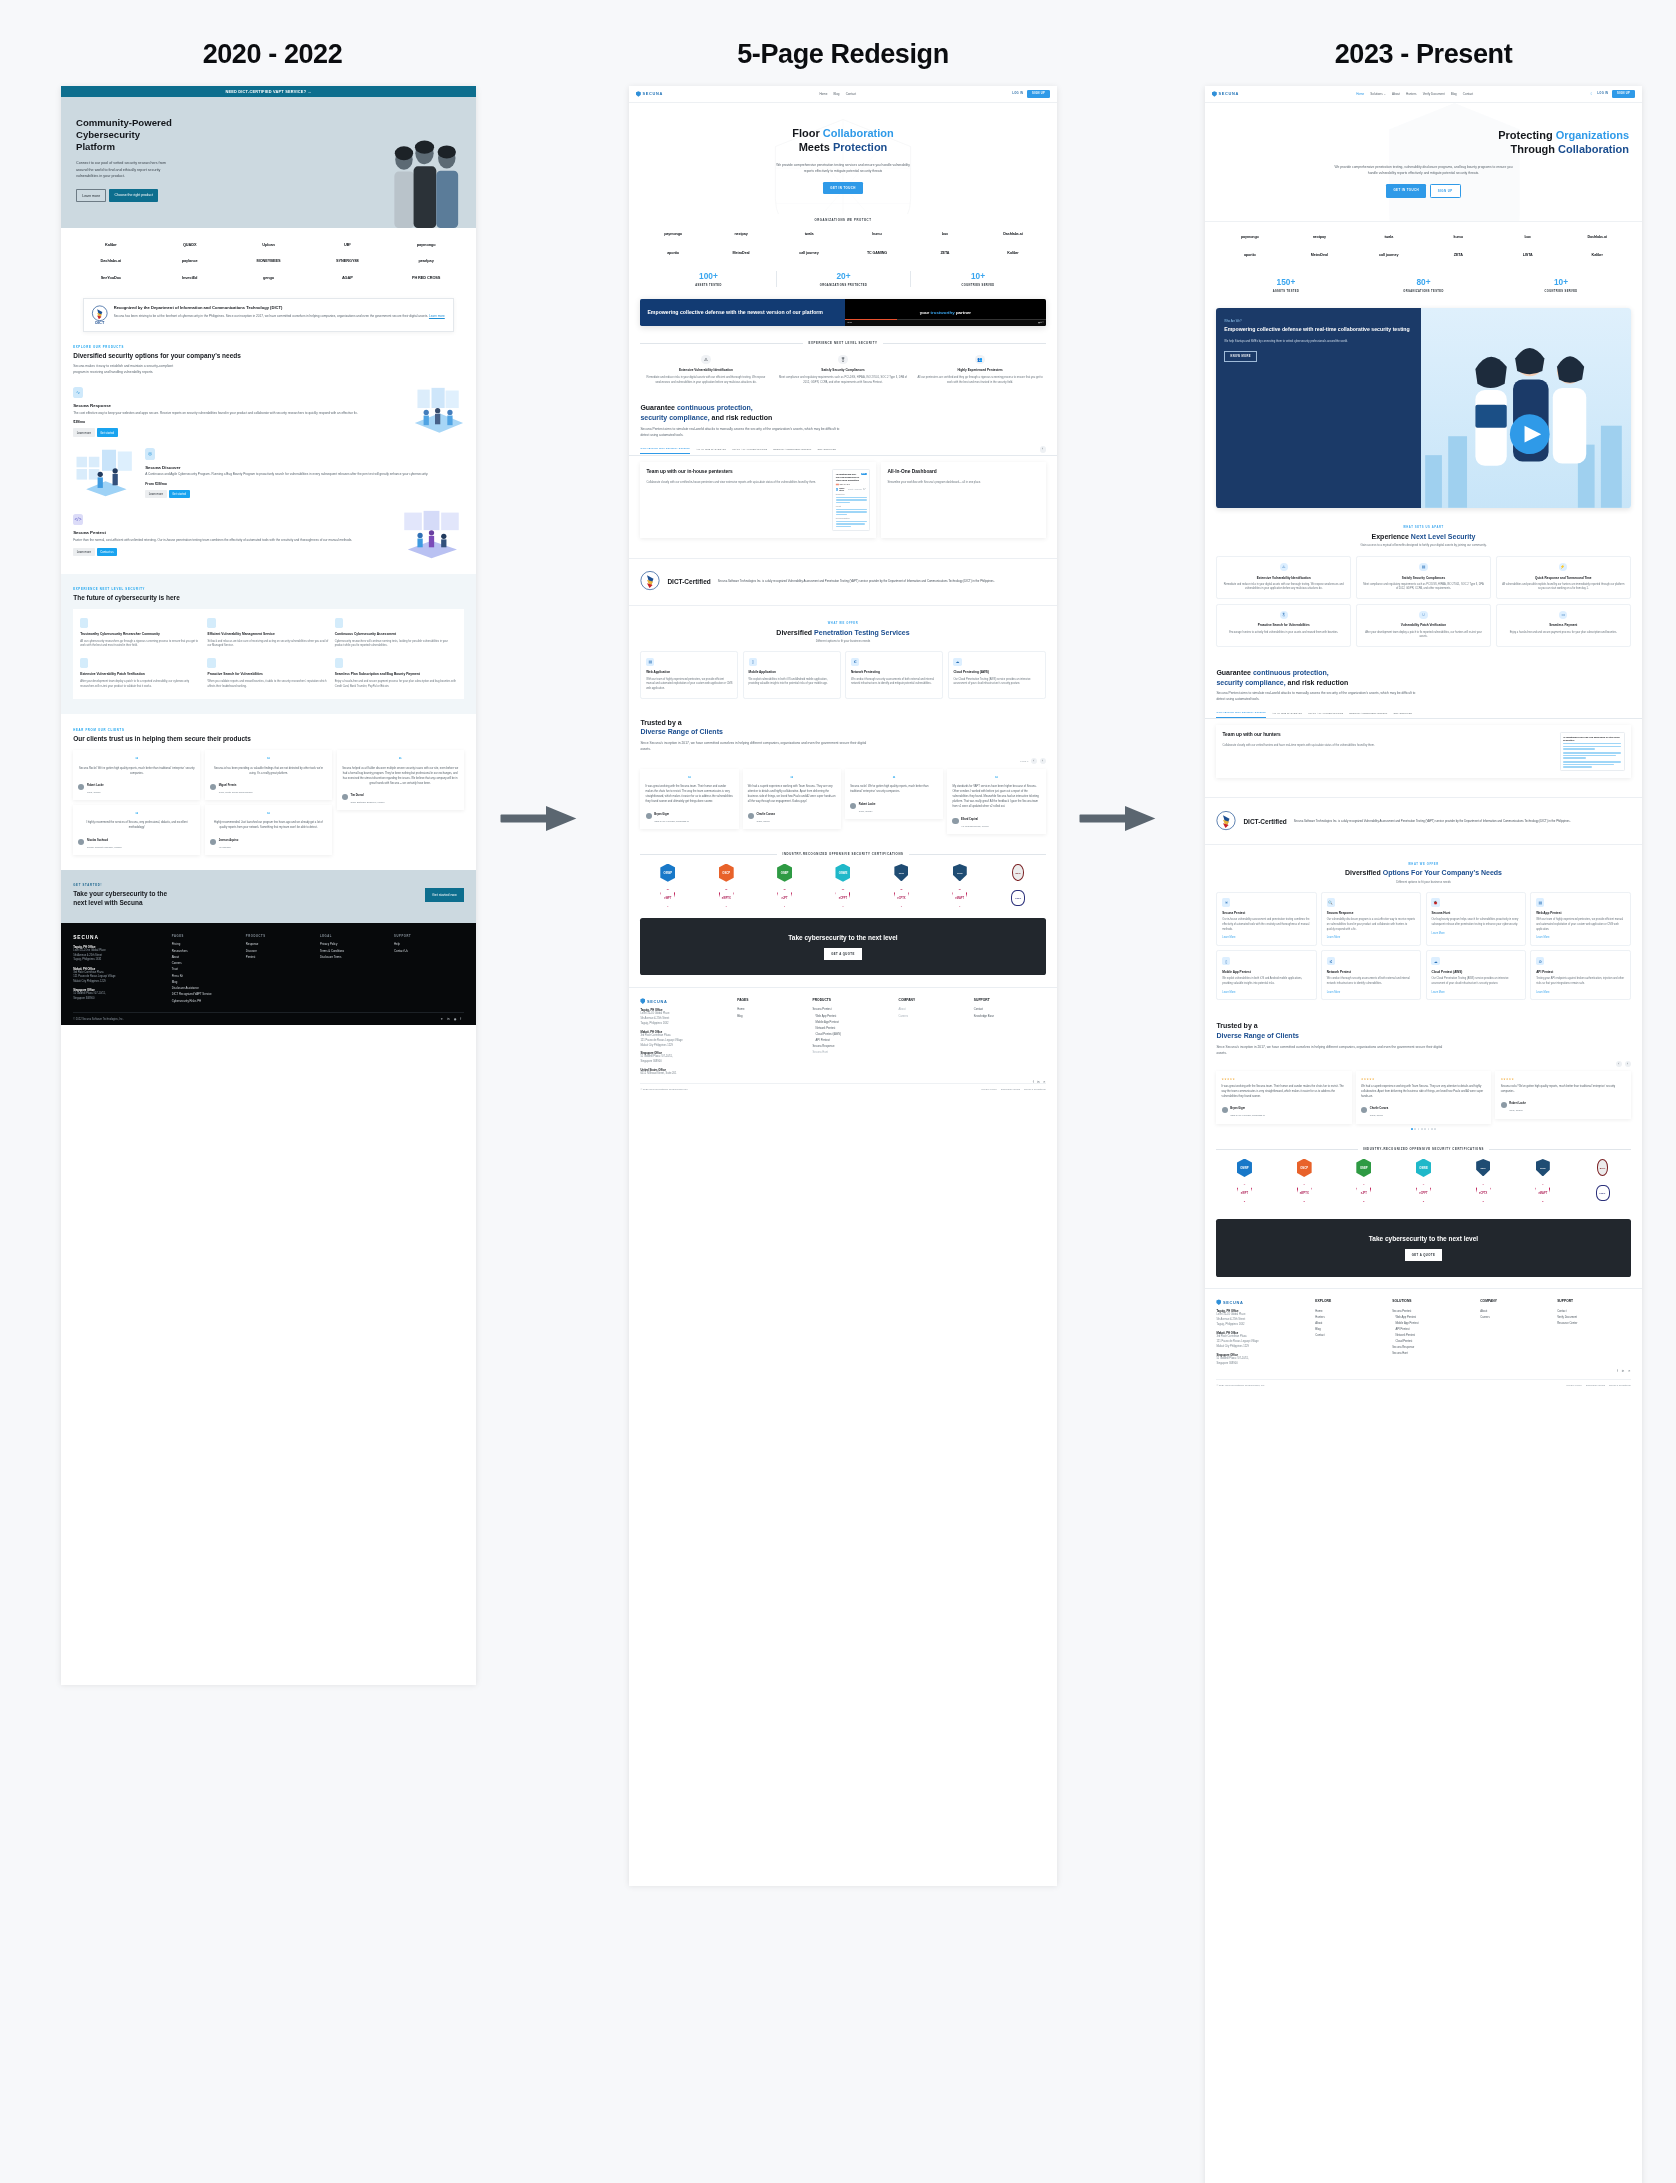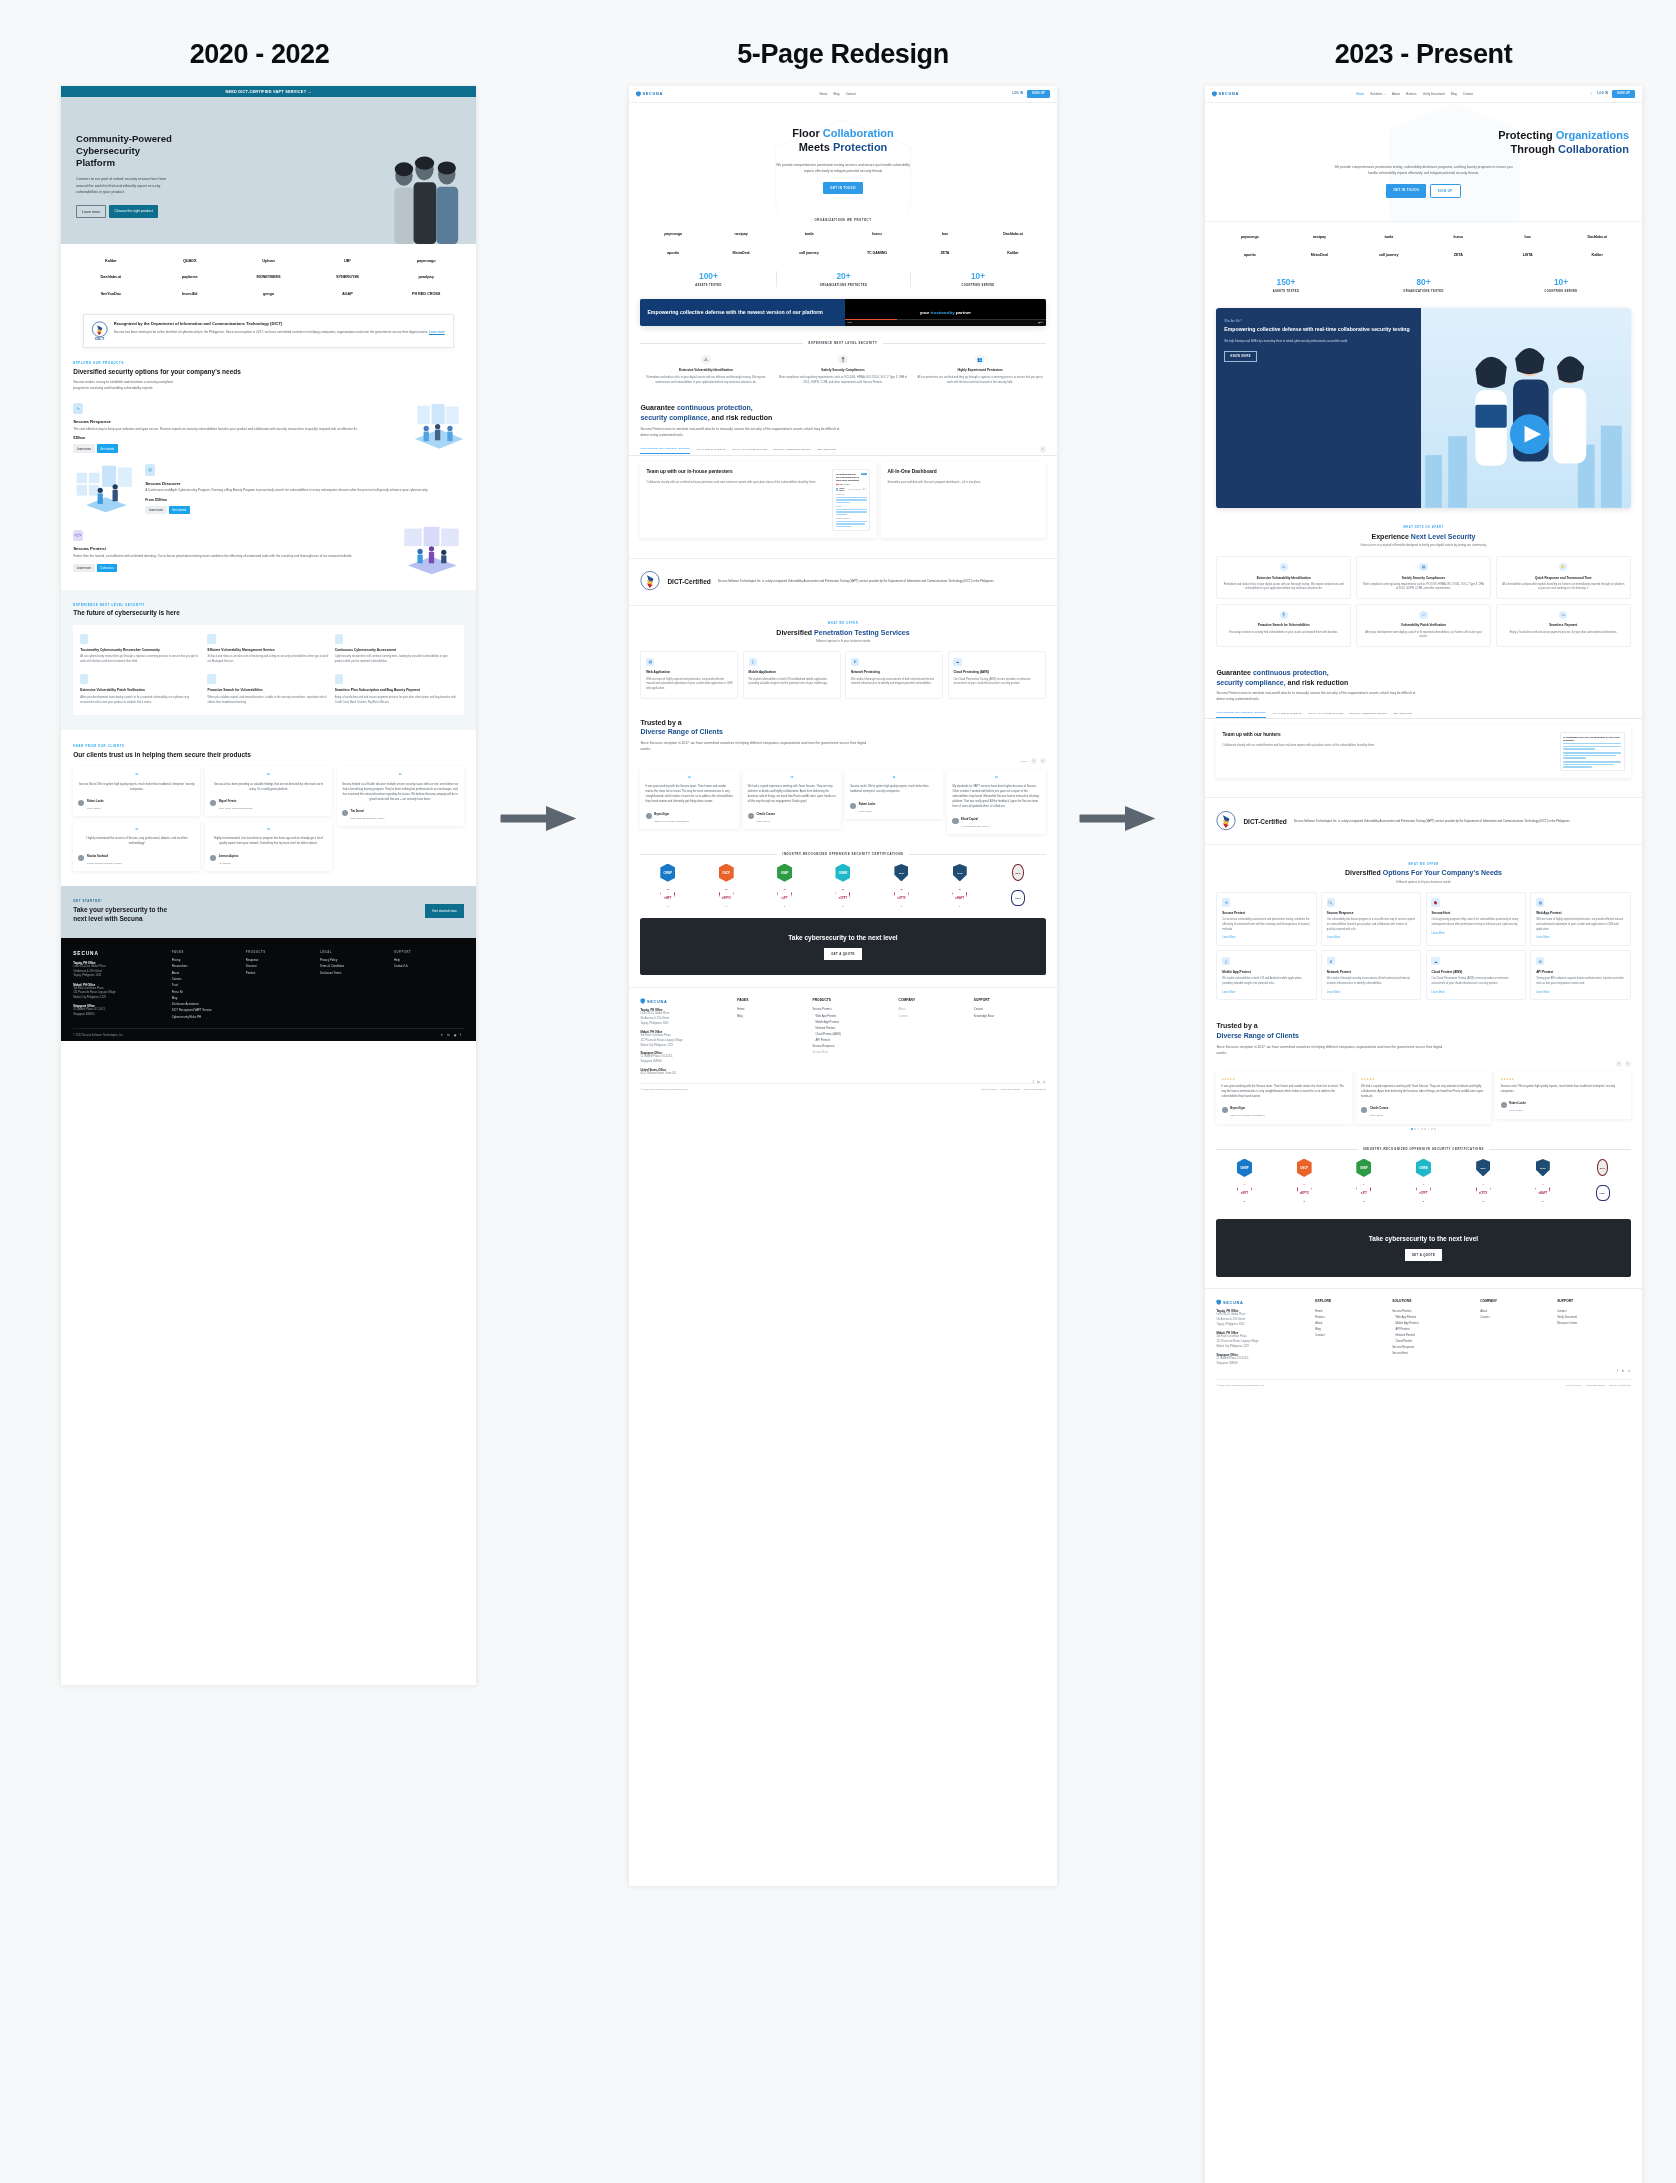--- a/index.html
+++ b/index.html
@@ -25,21 +25,21 @@
     position:absolute; background:#ffffff;
     box-shadow:0 0.9px 6.1px rgba(0,0,0,.10);
     overflow:hidden;
   }
   .page-inner { position:relative; width:100%; }
 
   
   .topbar { background:#0d6e8e; color:#fff; font-size:3.9px; letter-spacing:0.2px;
             text-align:center; padding:3.1px 0; font-weight:bold; }
   .v1-hero { background:#ccd9e0; padding:20px 15px 26px; position:relative; min-height:131px; }
-  .v1-hero h1 { font-size:9.6px; line-height:1.25; font-weight:bold; max-width:96px;margin-top:16px; }
+  .v1-hero h1 { font-size:9.6px; line-height:1.25; font-weight:bold; max-width:96px; }
   .v1-hero p  { font-size:3.7px; line-height:1.75; color:#3c454e; margin-top:7px; max-width:90px; }
   .v1-btns { display:flex; gap:3.1px; margin-top:9.6px; }
   .btn { font-size:3.5px; padding:3.5px 5.2px; border-radius:0.9px; display:inline-block; white-space:nowrap;}
   .btn-ghost { background:#ccd9e0; border:0.4px solid #6d7b85; color:#1d252c; }
   .btn-solid { background:#0d6e8e; color:#fff; }
   .hero-people { position:absolute; right:9.6px; bottom:0; width:83px; height:94px; }
 
   .logos-grid { display:grid; grid-template-columns:repeat(5,1fr); gap:7px 3.5px;
                 padding:11.4px 12.2px 9.6px; }
   .logo-cell { height:9.6px; display:flex; align-items:center; justify-content:center;
@@ -225,21 +225,21 @@
   .pagedots i { width:1.7px; height:1.7px; border-radius:50%; background:#d6dde3; display:block; }
   .pagedots i.on { background:#3aa6ef; }
 
   .stars { color:#f0a42a; font-size:2.6px; letter-spacing:0.4px; }
 </style>
 </head>
 <body>
 
 <div class="stage">
 
-  <div class="col-title" style="left:52px;top:39px;width:415px;">2020 - 2022</div>
+  <div class="col-title" style="left:65px;top:39px;width:415px;">2020 - 2022</div>
   <div class="col-title" style="left:629px;top:39px;width:428px;">5-Page Redesign</div>
   <div class="col-title" style="left:1205px;top:39px;width:437px;">2023 - Present</div>
 
   <div class="flow-arrow" style="left:500px;top:799px;">
     <svg width="79" height="39" viewBox="0 0 180 90">
         <g fill="#5b6670">
           <rect x="0" y="36" width="120" height="18" rx="2"></rect>
           <polygon points="105,16 175,45 105,74"></polygon>
         </g>
       </svg>

